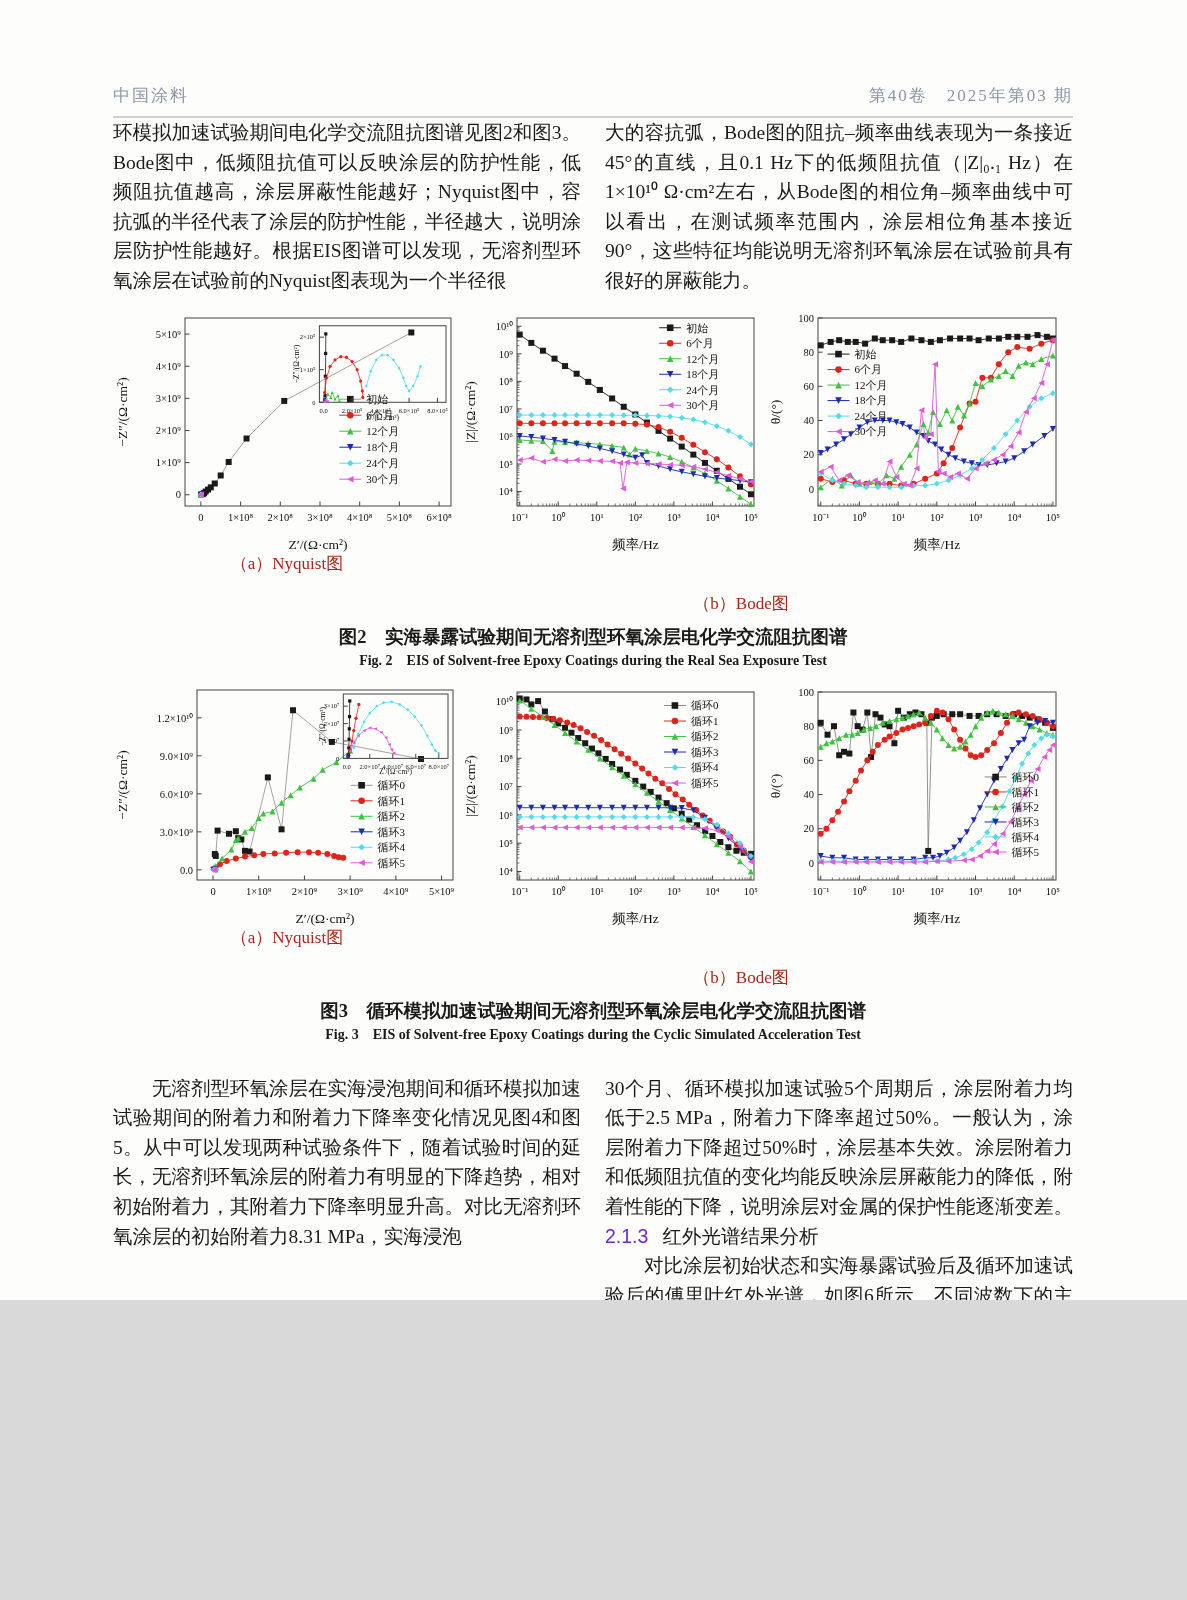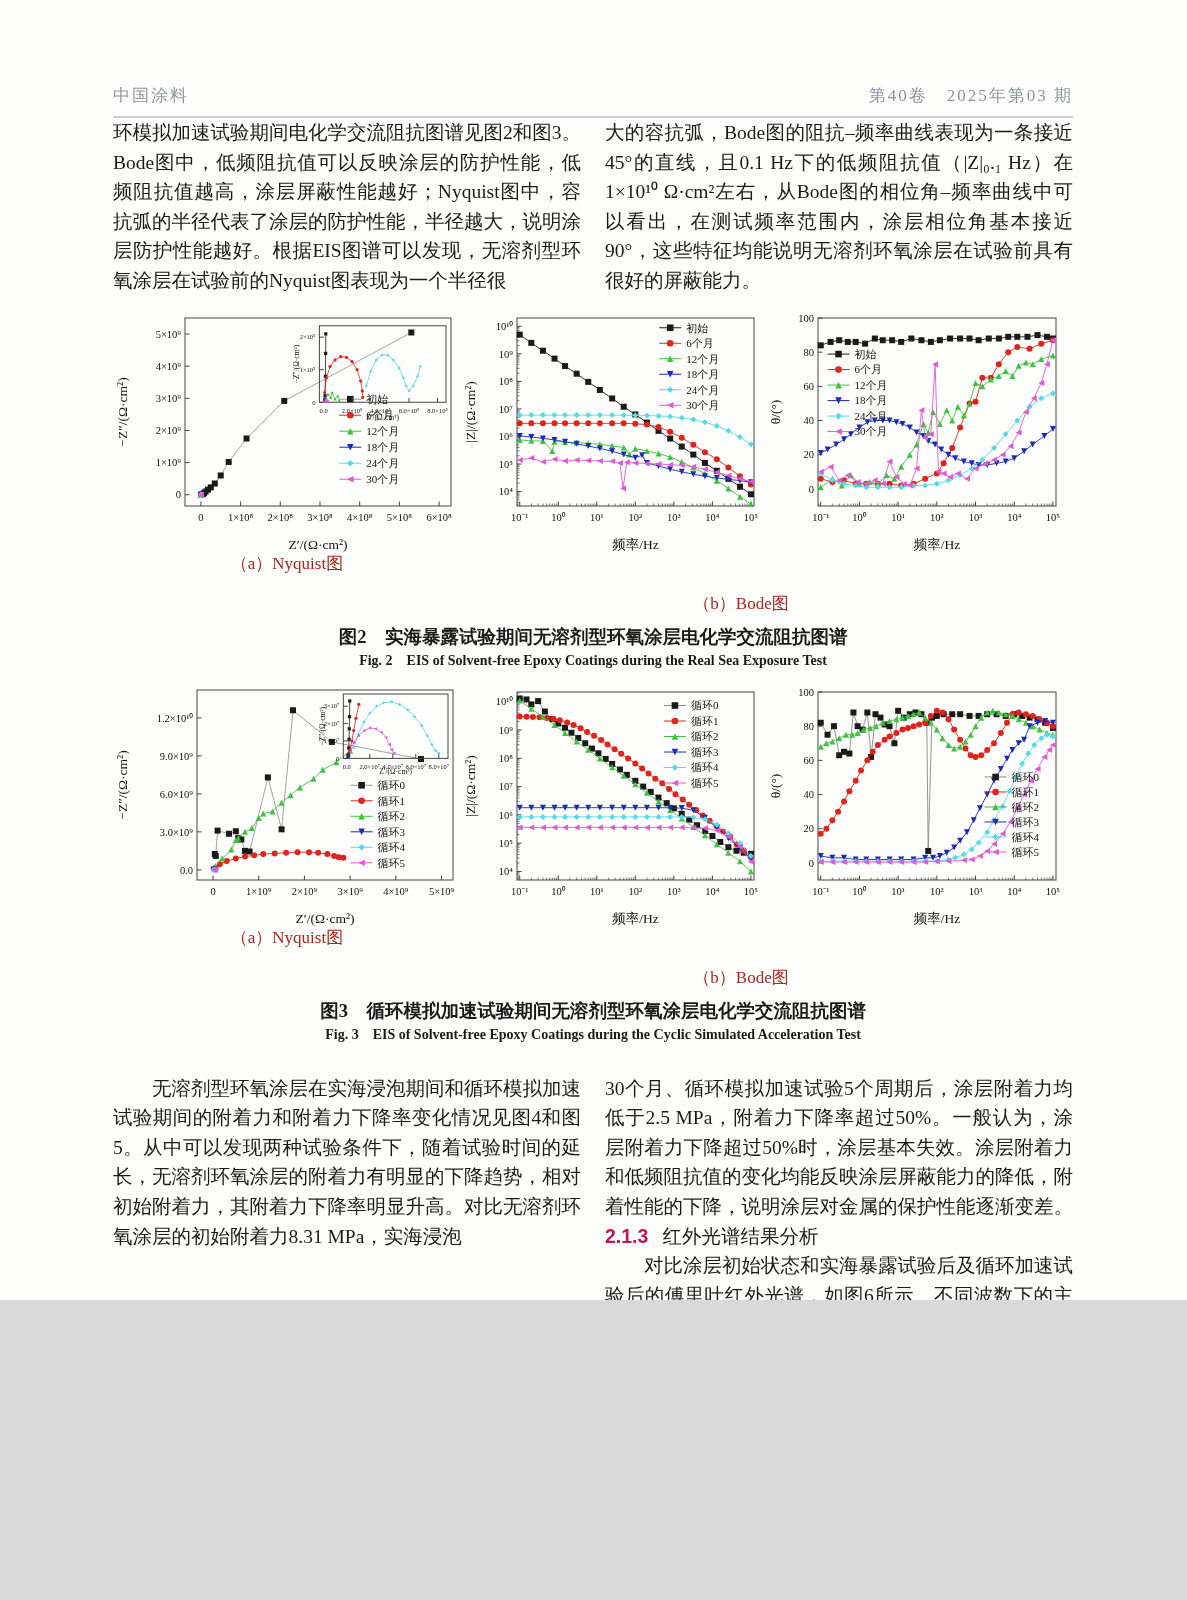--- a/index.html
+++ b/index.html
@@ -5,21 +5,21 @@
   html,body{margin:0;padding:0;background:#d9d9d9;}
   .page{position:relative;width:1187px;height:1300px;background:#fdfdfc;margin:0 auto;
         font-family:"Liberation Serif",serif;color:#1a1a1a;overflow:hidden;}
   .inner{position:absolute;left:113px;top:84px;width:960px;}
   .hdr{display:flex;justify-content:space-between;align-items:flex-end;color:#8d97a3;
        font-size:17px;letter-spacing:2px;padding-bottom:9px;border-bottom:2px solid #ccd1d6;}
   .cols{display:flex;gap:24px;}
   .col{flex:1;font-size:19.5px;line-height:29.6px;text-align:justify;}
   .indent{text-indent:2em;}
   .sechead{font-size:19.5px;line-height:29.6px;}
-  .secnum{color:#be185d;font-family:"Liberation Sans",sans-serif;font-weight:bold;margin-right:14px;}
+  .secnum{color:#6d28d9;font-family:"Liberation Sans",sans-serif;font-weight:normal;margin-right:14px;}
   .figblock{margin-top:10px;}
   .figrow{display:flex;align-items:flex-end;}
   .subcaps{display:flex;font-size:17px;color:#a8281c;margin-top:0px;}
   .subcaps .s1{width:348px;text-align:center;}
   .subcaps .s2{width:560px;text-align:center;margin-top:40px;}
   .figcap-cn{text-align:center;font-weight:bold;font-size:18.5px;margin-top:9px;}
   .figcap-en{text-align:center;font-weight:bold;font-size:14px;margin-top:3px;}
   svg text{font-family:"Liberation Serif",serif;fill:#111;}
   .footer{position:absolute;left:113px;top:1494px;display:flex;align-items:center;}
   .pgnum{font-size:27px;color:#35679f;margin-right:12px;}

